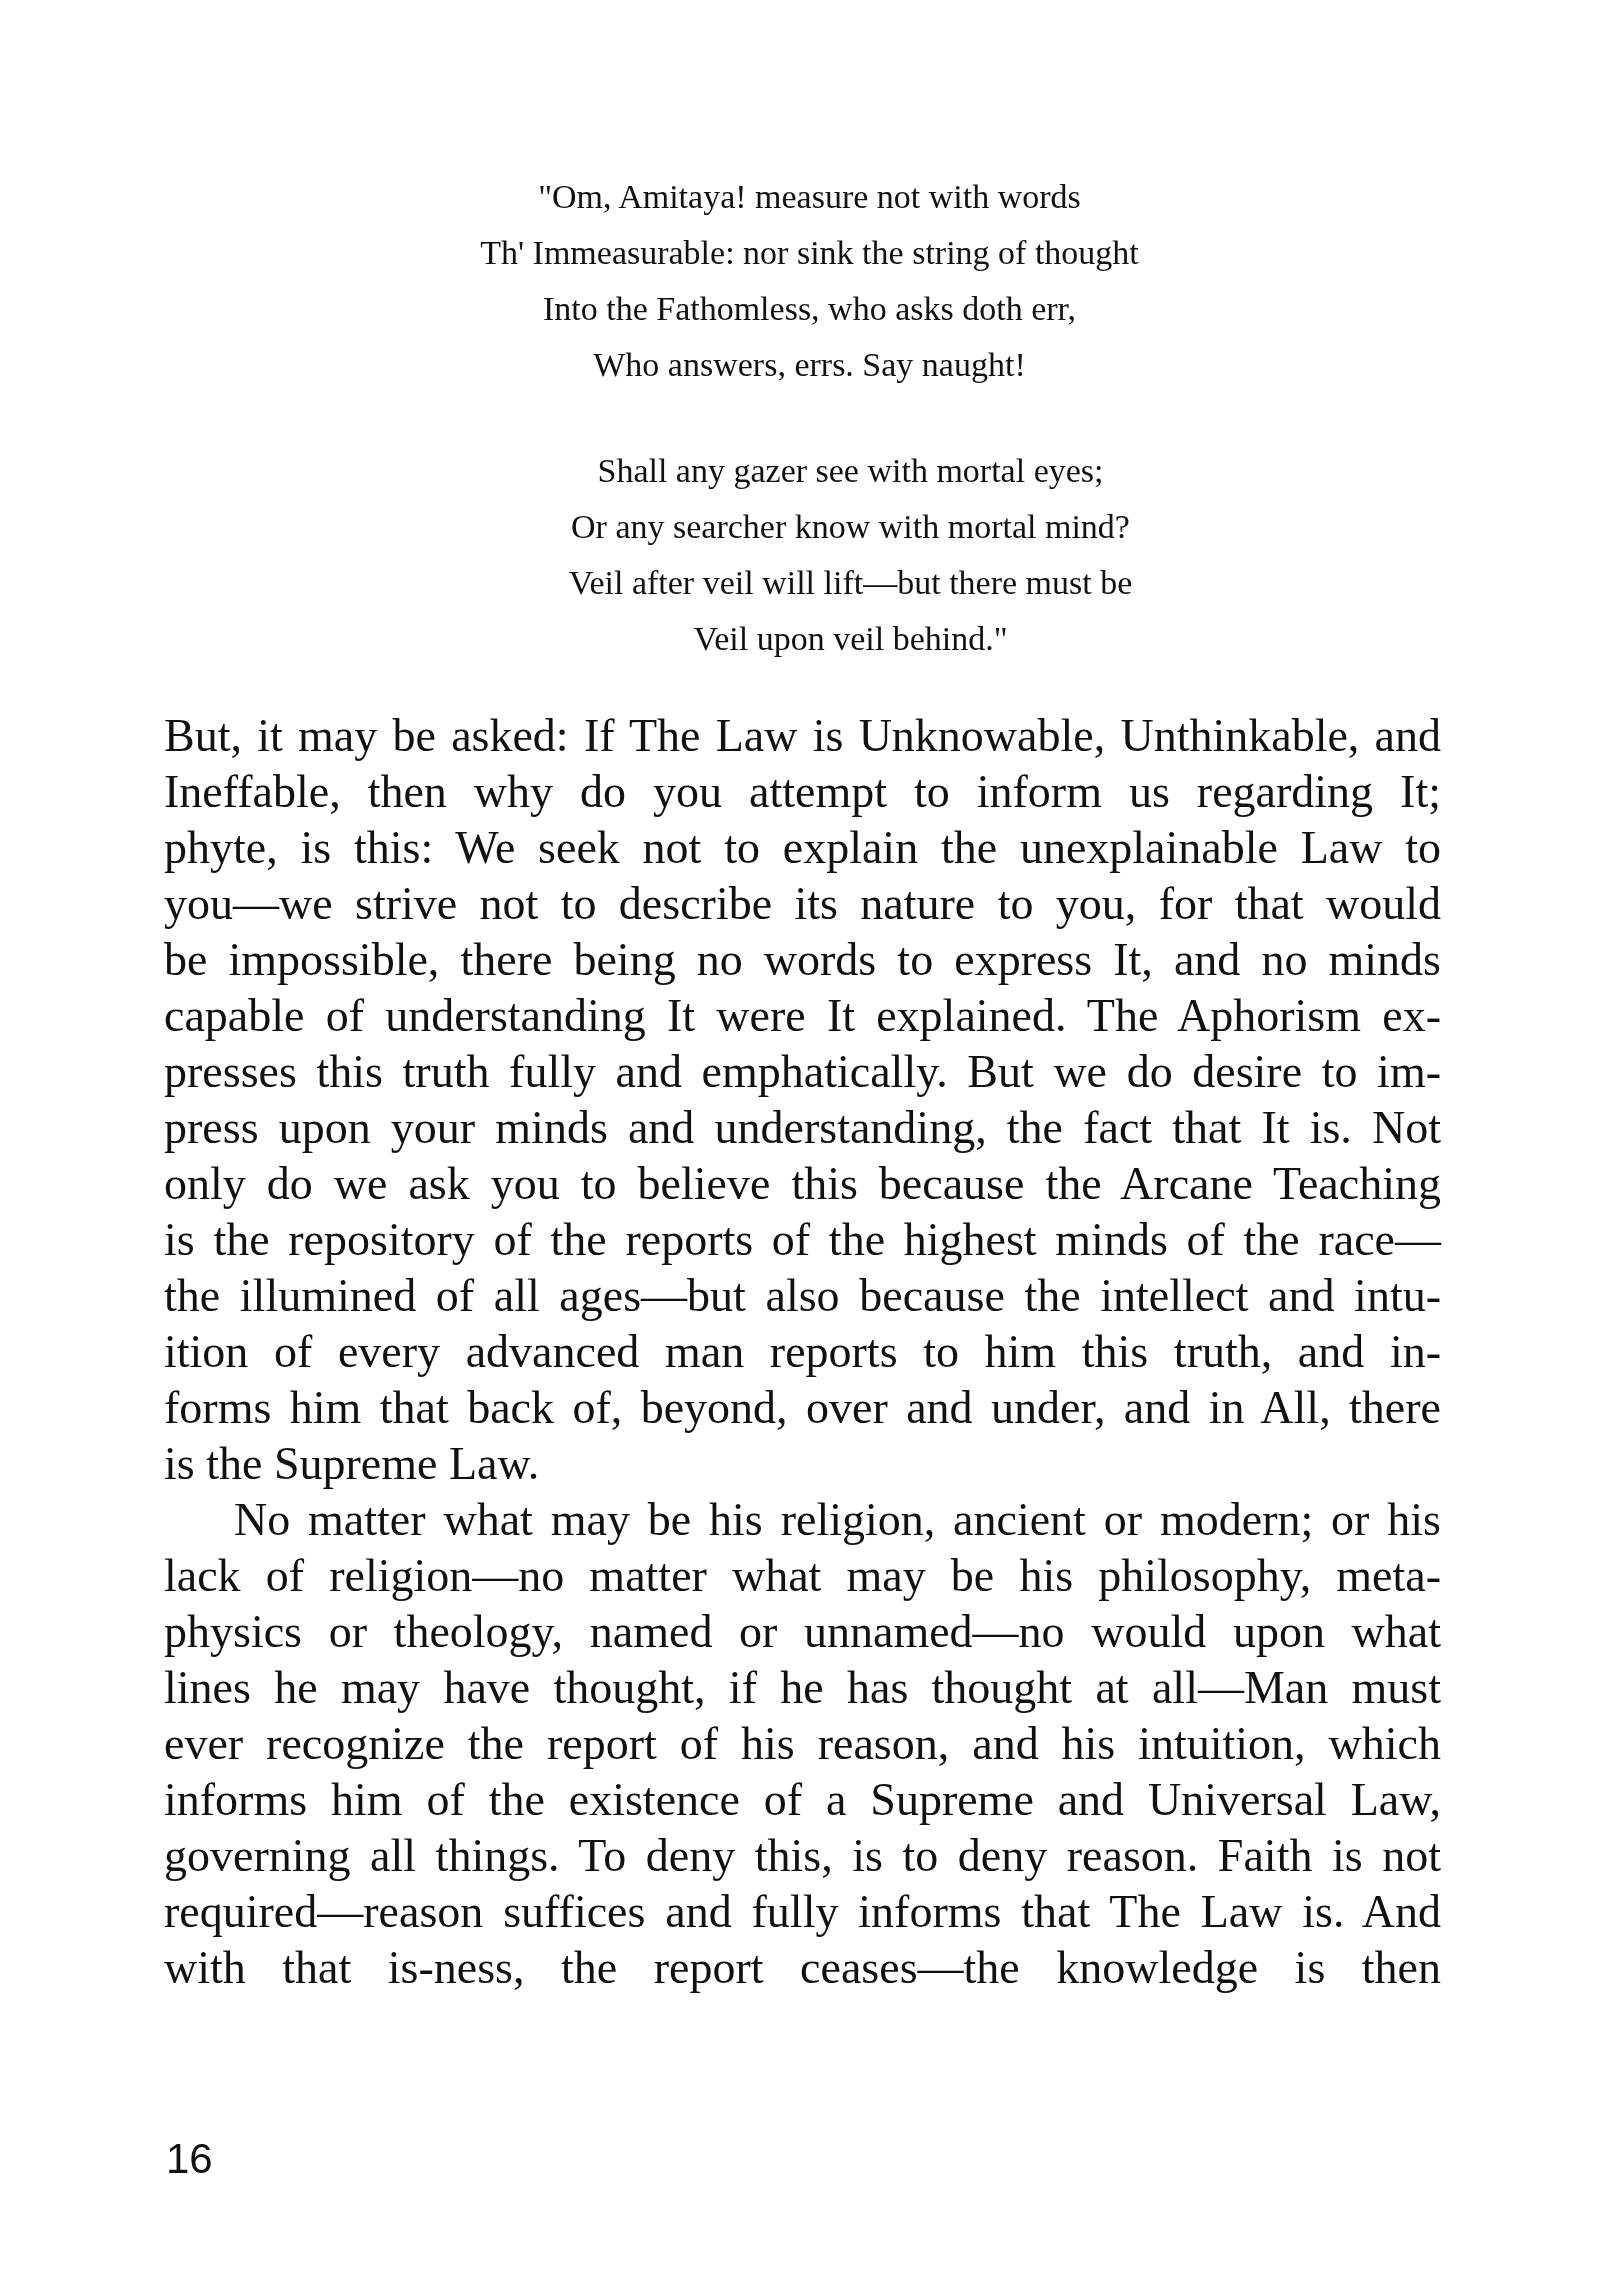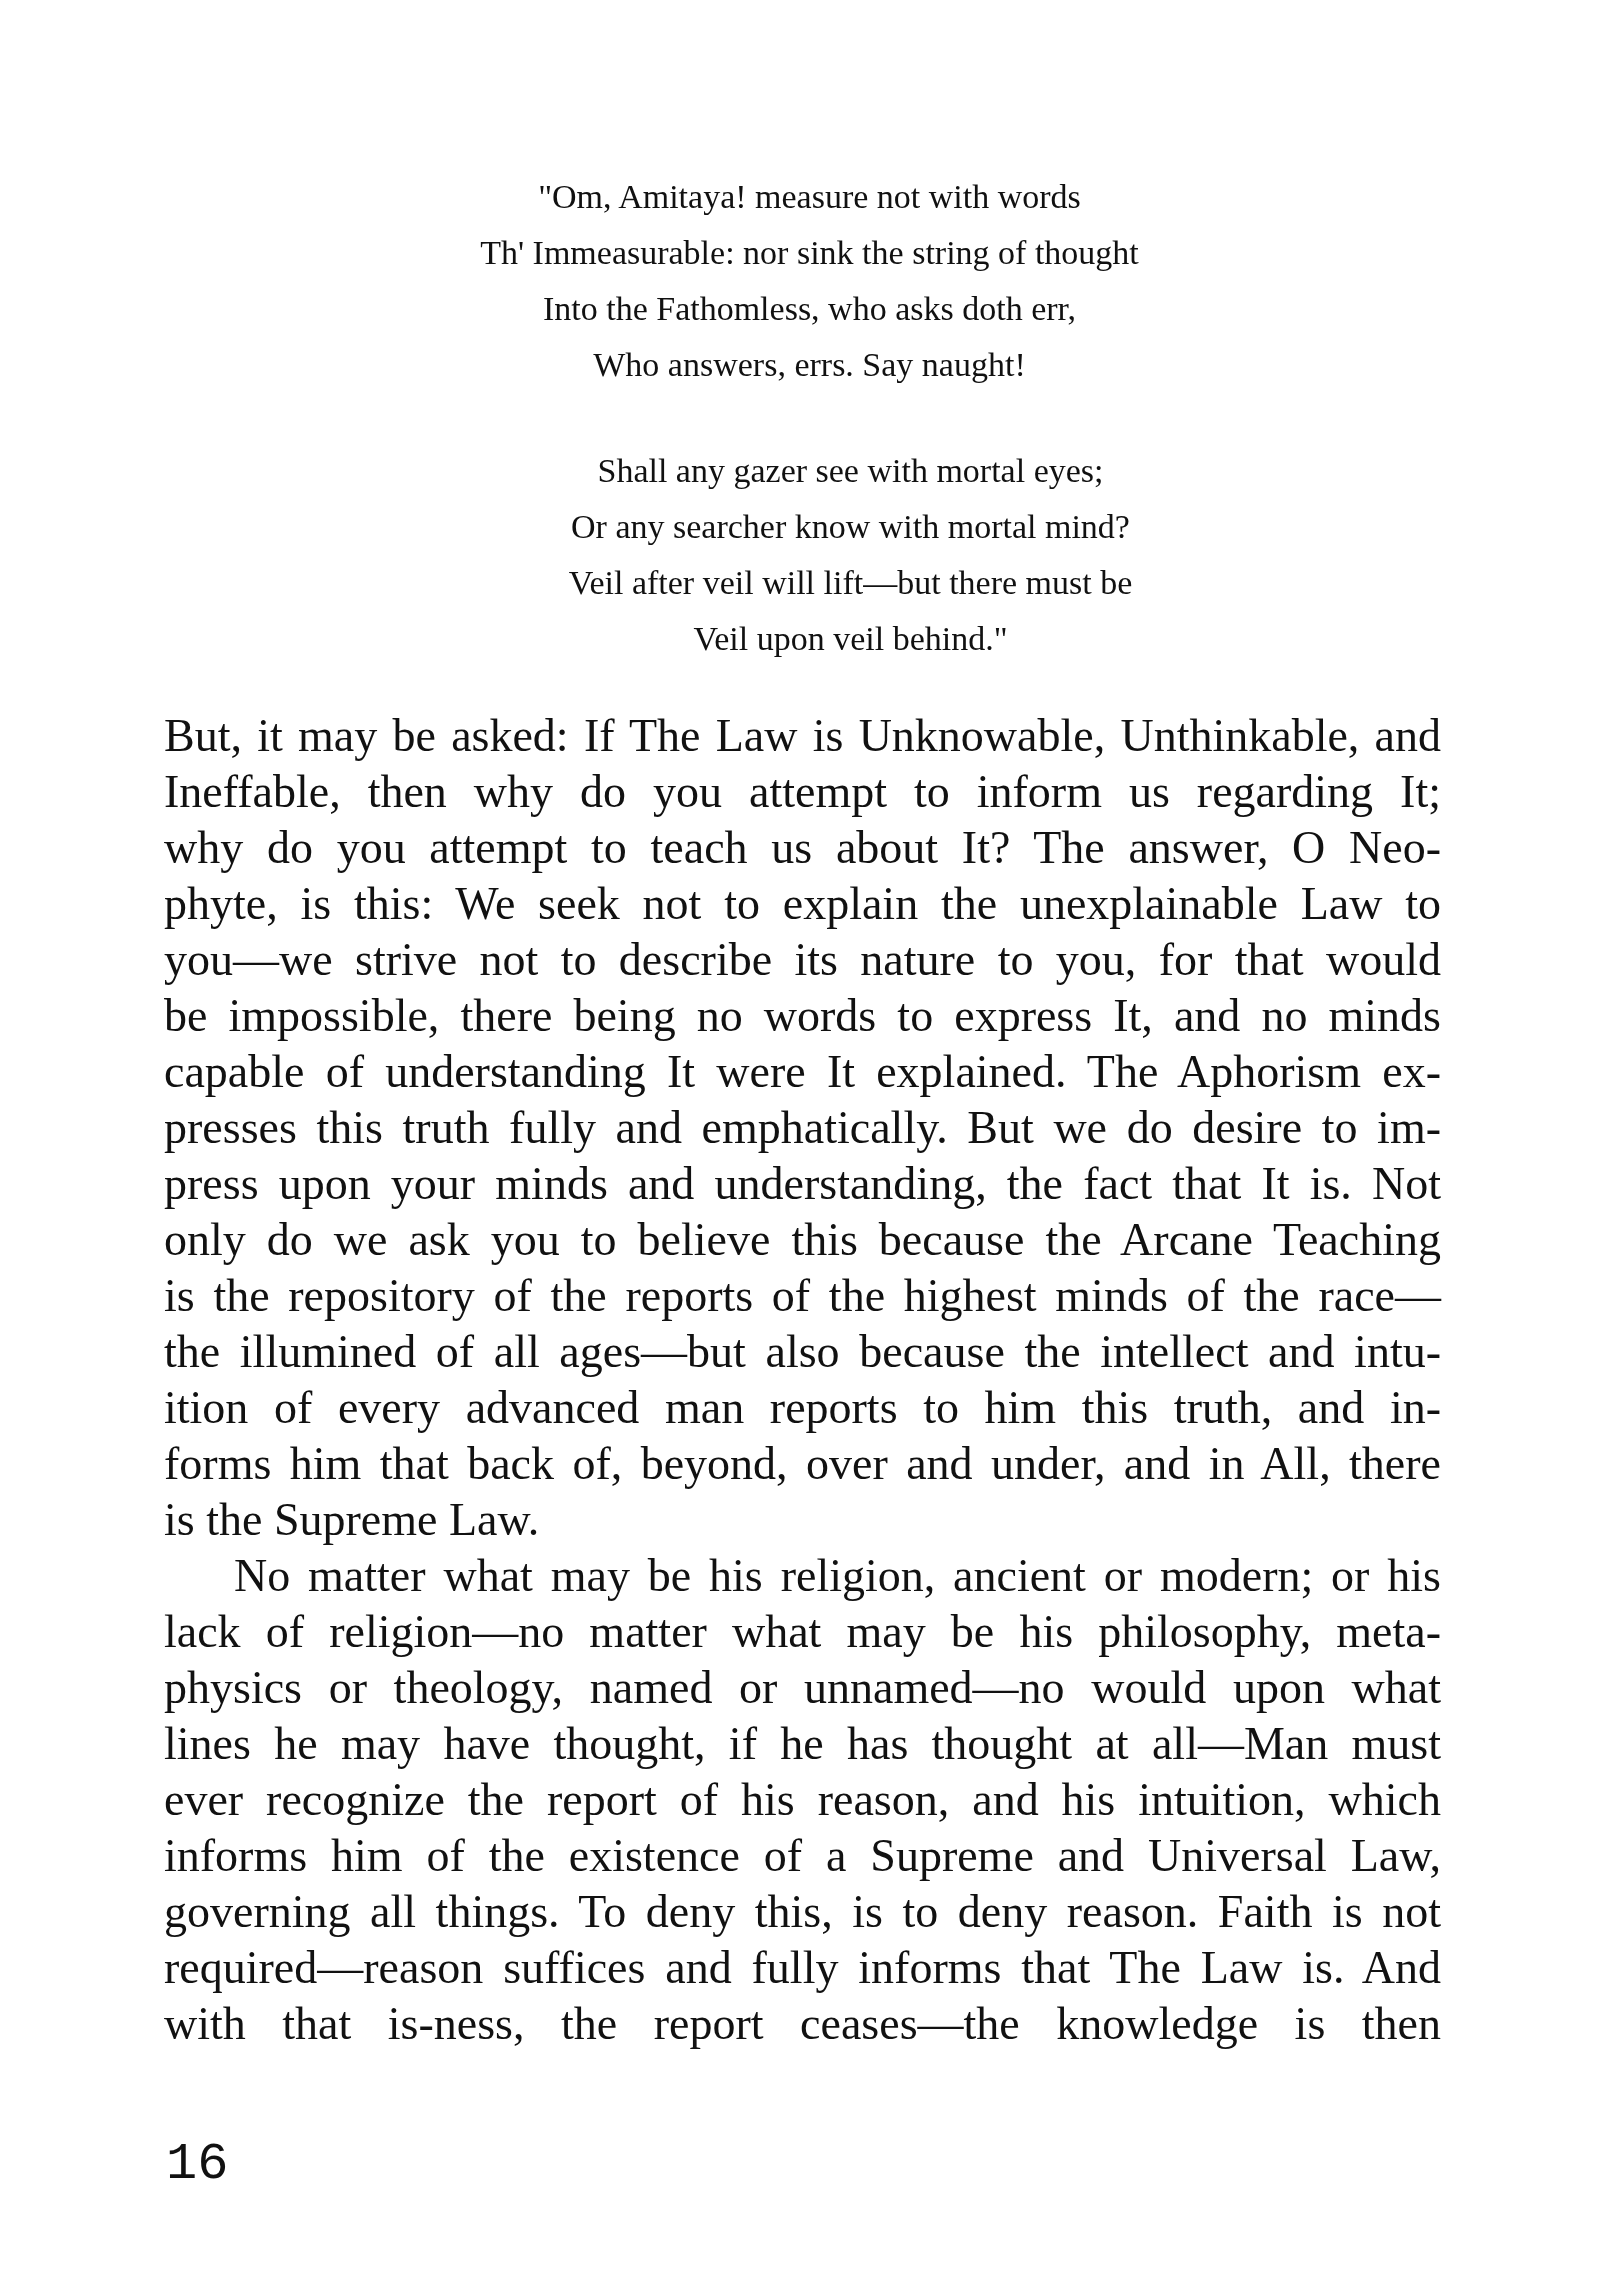--- a/index.html
+++ b/index.html
@@ -10,21 +10,21 @@
   .verse .line { display: block; height: 56px; white-space: nowrap; }
   .stanza1 { top: 169px; }
   .stanza2 { top: 443px; padding-left: 41px; }
   .body-text { position: absolute; left: 164px; width: 1277px; top: 708px;
                font-family: Liberation Serif, serif; font-size: 46px; line-height: 56px; }
   .body-text .line { display: block; height: 56px; white-space: nowrap;
                      text-align: justify; text-align-last: justify; }
   .body-text .line.last { text-align-last: left; }
   .body-text .line.indent { text-indent: 70px; }
   .page-number { position: absolute; left: 166px; top: 2135px;
-                 font-family: Liberation Mono, monospace; font-size: 52px; }
+                 font-family: Liberation Sans, sans-serif; font-size: 42px; }
 </style>
 </head>
 <body>
 
 <div class="page">
 
   <div class="verse stanza1">
     <span class="line">"Om, Amitaya! measure not with words</span>
     <span class="line">Th' Immeasurable: nor sink the string of thought</span>
     <span class="line">Into the Fathomless, who asks doth err,</span>
@@ -35,21 +35,20 @@
     <span class="line">Shall any gazer see with mortal eyes;</span>
     <span class="line">Or any searcher know with mortal mind?</span>
     <span class="line">Veil after veil will lift—but there must be</span>
     <span class="line">Veil upon veil behind."</span>
   </div>
 
   <div class="body-text">
     <div class="paragraph">
       <span class="line">But, it may be asked: If The Law is Unknowable, Unthinkable, and</span>
       <span class="line">Ineffable, then why do you attempt to inform us regarding It;</span>
-      <span class="line">why do you attempt to teach us about It? The answer, O Neo-</span>
       <span class="line">phyte, is this: We seek not to explain the unexplainable Law to</span>
       <span class="line">you—we strive not to describe its nature to you, for that would</span>
       <span class="line">be impossible, there being no words to express It, and no minds</span>
       <span class="line">capable of understanding It were It explained. The Aphorism ex-</span>
       <span class="line">presses this truth fully and emphatically. But we do desire to im-</span>
       <span class="line">press upon your minds and understanding, the fact that It is. Not</span>
       <span class="line">only do we ask you to believe this because the Arcane Teaching</span>
       <span class="line">is the repository of the reports of the highest minds of the race—</span>
       <span class="line">the illumined of all ages—but also because the intellect and intu-</span>
       <span class="line">ition of every advanced man reports to him this truth, and in-</span>

